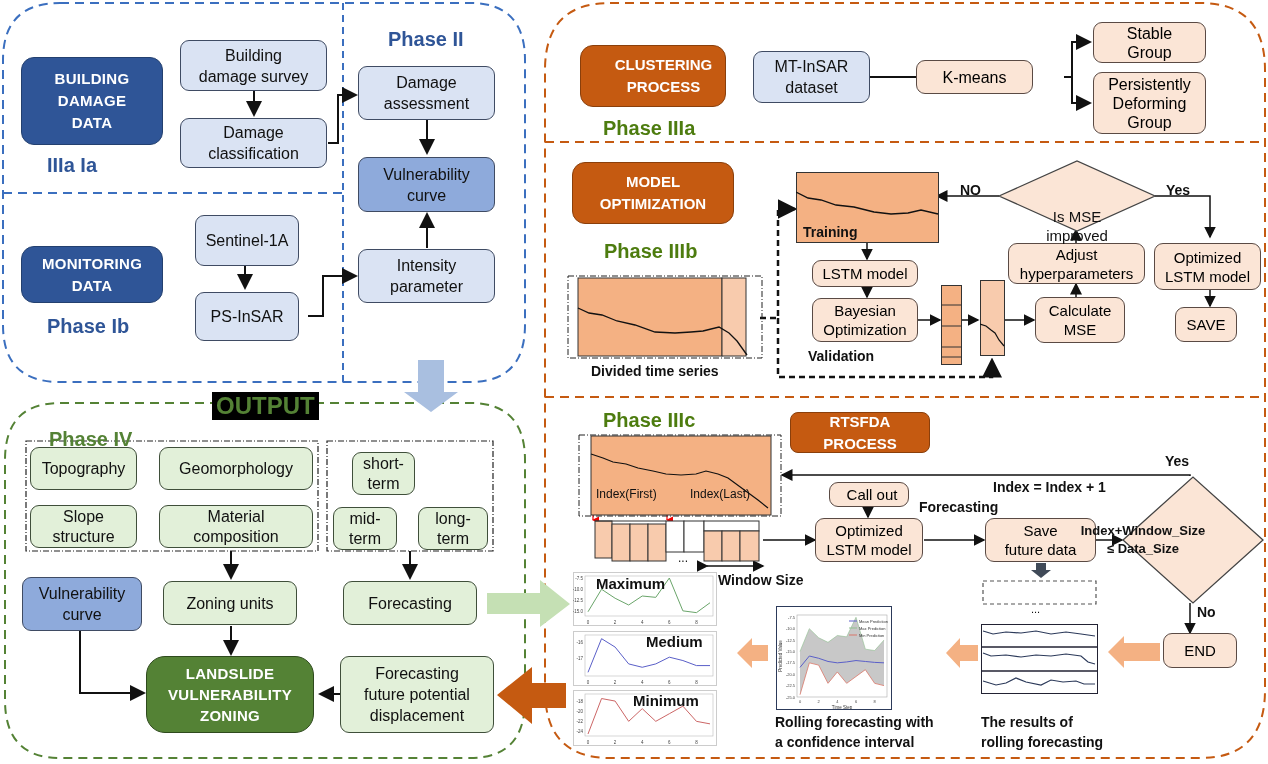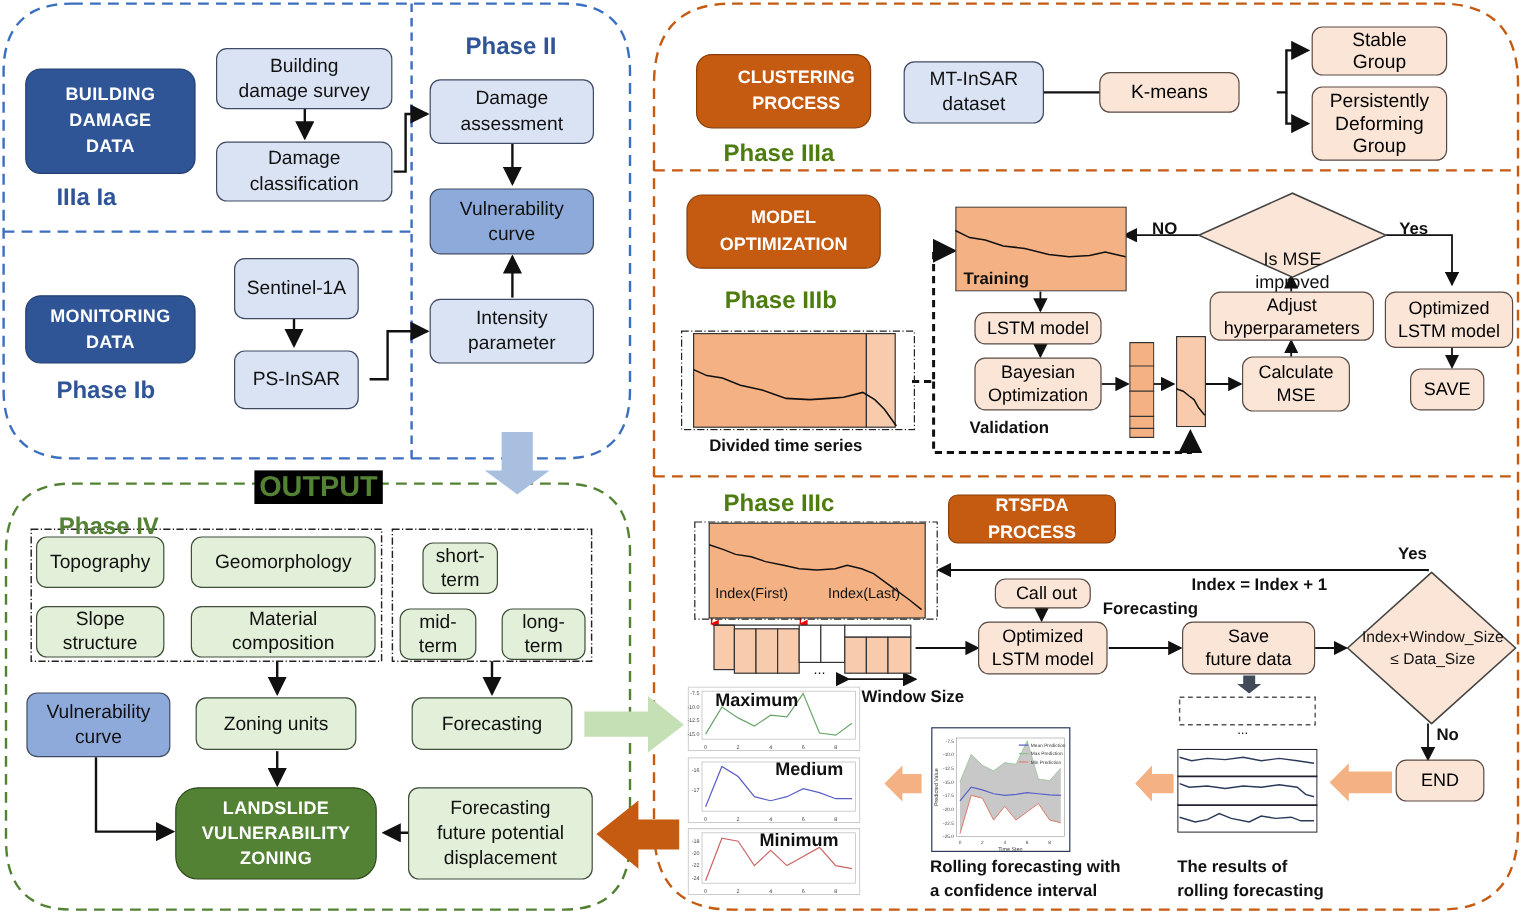--- a/index.html
+++ b/index.html
@@ -218,21 +218,21 @@
 <div class="box peach" style="left:829px;top:482px;width:80px;height:25px;font-size:15px;padding-left:10px;">Call out</div>
 <div class="abs bold-label" style="left:919px;top:499px;">Forecasting</div>
 <div class="box peach" style="left:815px;top:518px;width:108px;height:44px;font-size:15px;line-height:19px;">Optimized
 LSTM model</div>
 <div class="box peach" style="left:985px;top:518px;width:111px;height:44px;font-size:15px;line-height:19px;">Save
 future data</div>
 
 <svg class="abs" style="left:1122px;top:476px;" width="142" height="128">
   <polygon points="1,64 71,1 141,64 71,127" fill="#fbe5d6" stroke="#444" stroke-width="1.3"></polygon>
 </svg>
-<div class="box" style="left:1124px;top:521px;width:140px;height:38px;border:none;background:none;font-size:13px;line-height:18px;">Index+Window_Size
+<div class="box" style="left:1073px;top:521px;width:140px;height:38px;border:none;background:none;font-size:13px;line-height:18px;font-weight:bold;">Index+Window_Size
 ≤ Data_Size</div>
 <div class="abs bold-label" style="left:1165px;top:453px;">Yes</div>
 <div class="abs bold-label" style="left:993px;top:479px;">Index = Index + 1</div>
 <div class="abs bold-label" style="left:1197px;top:604px;">No</div>
 <div class="box peach" style="left:1163px;top:633px;width:74px;height:35px;font-size:15px;">END</div>
 <div class="abs" style="left:1031px;top:603px;font-size:11px;">...</div>
 
 <svg class="abs" style="left:981px;top:624px;" width="117" height="70">
   <rect x="0.5" y="0.5" width="116" height="69" fill="#fff" stroke="#223"></rect>
   <line x1="0" y1="23" x2="117" y2="23" stroke="#223" stroke-width="1.5"></line>

